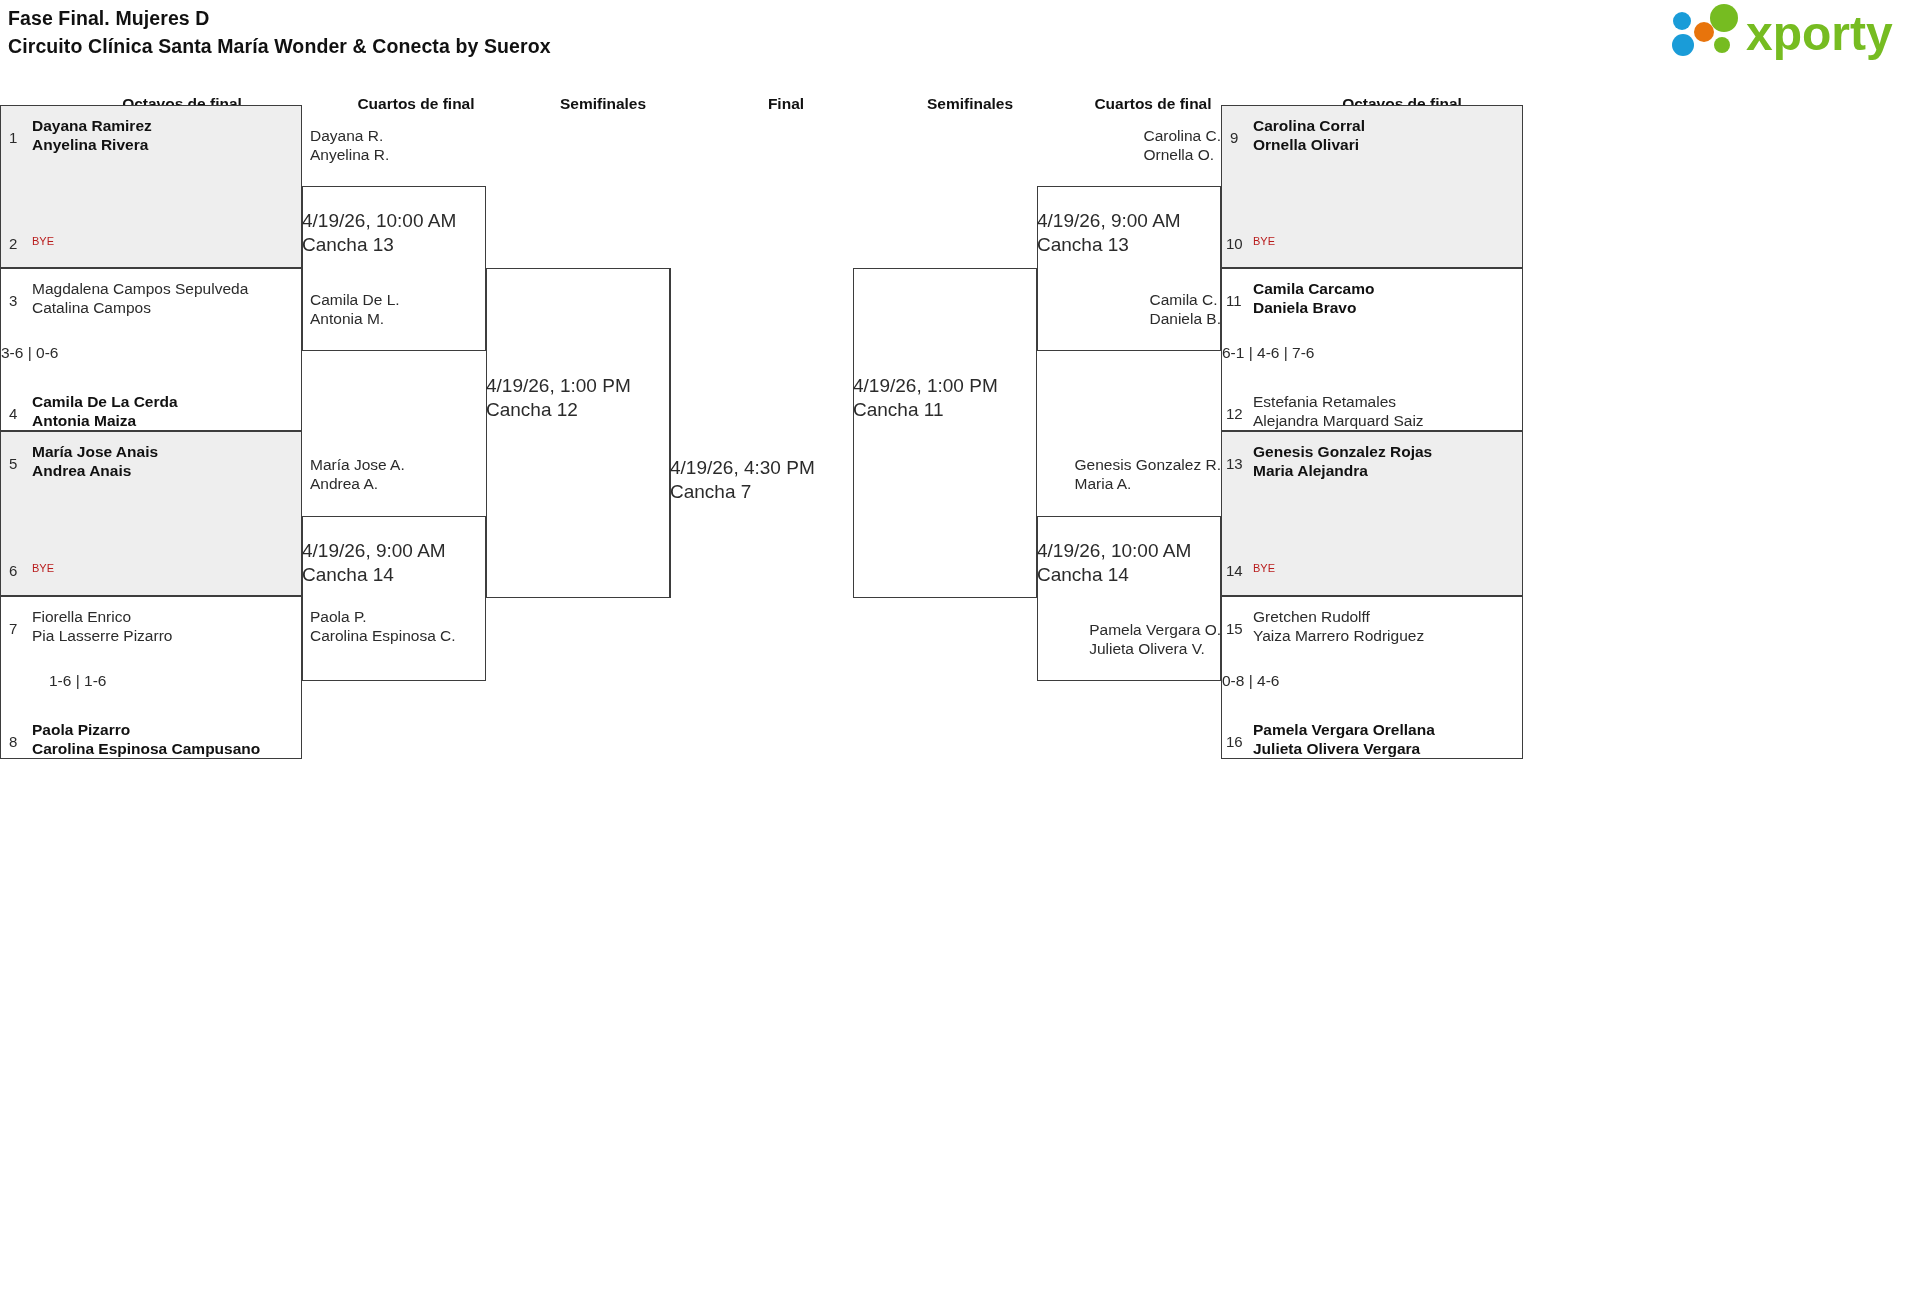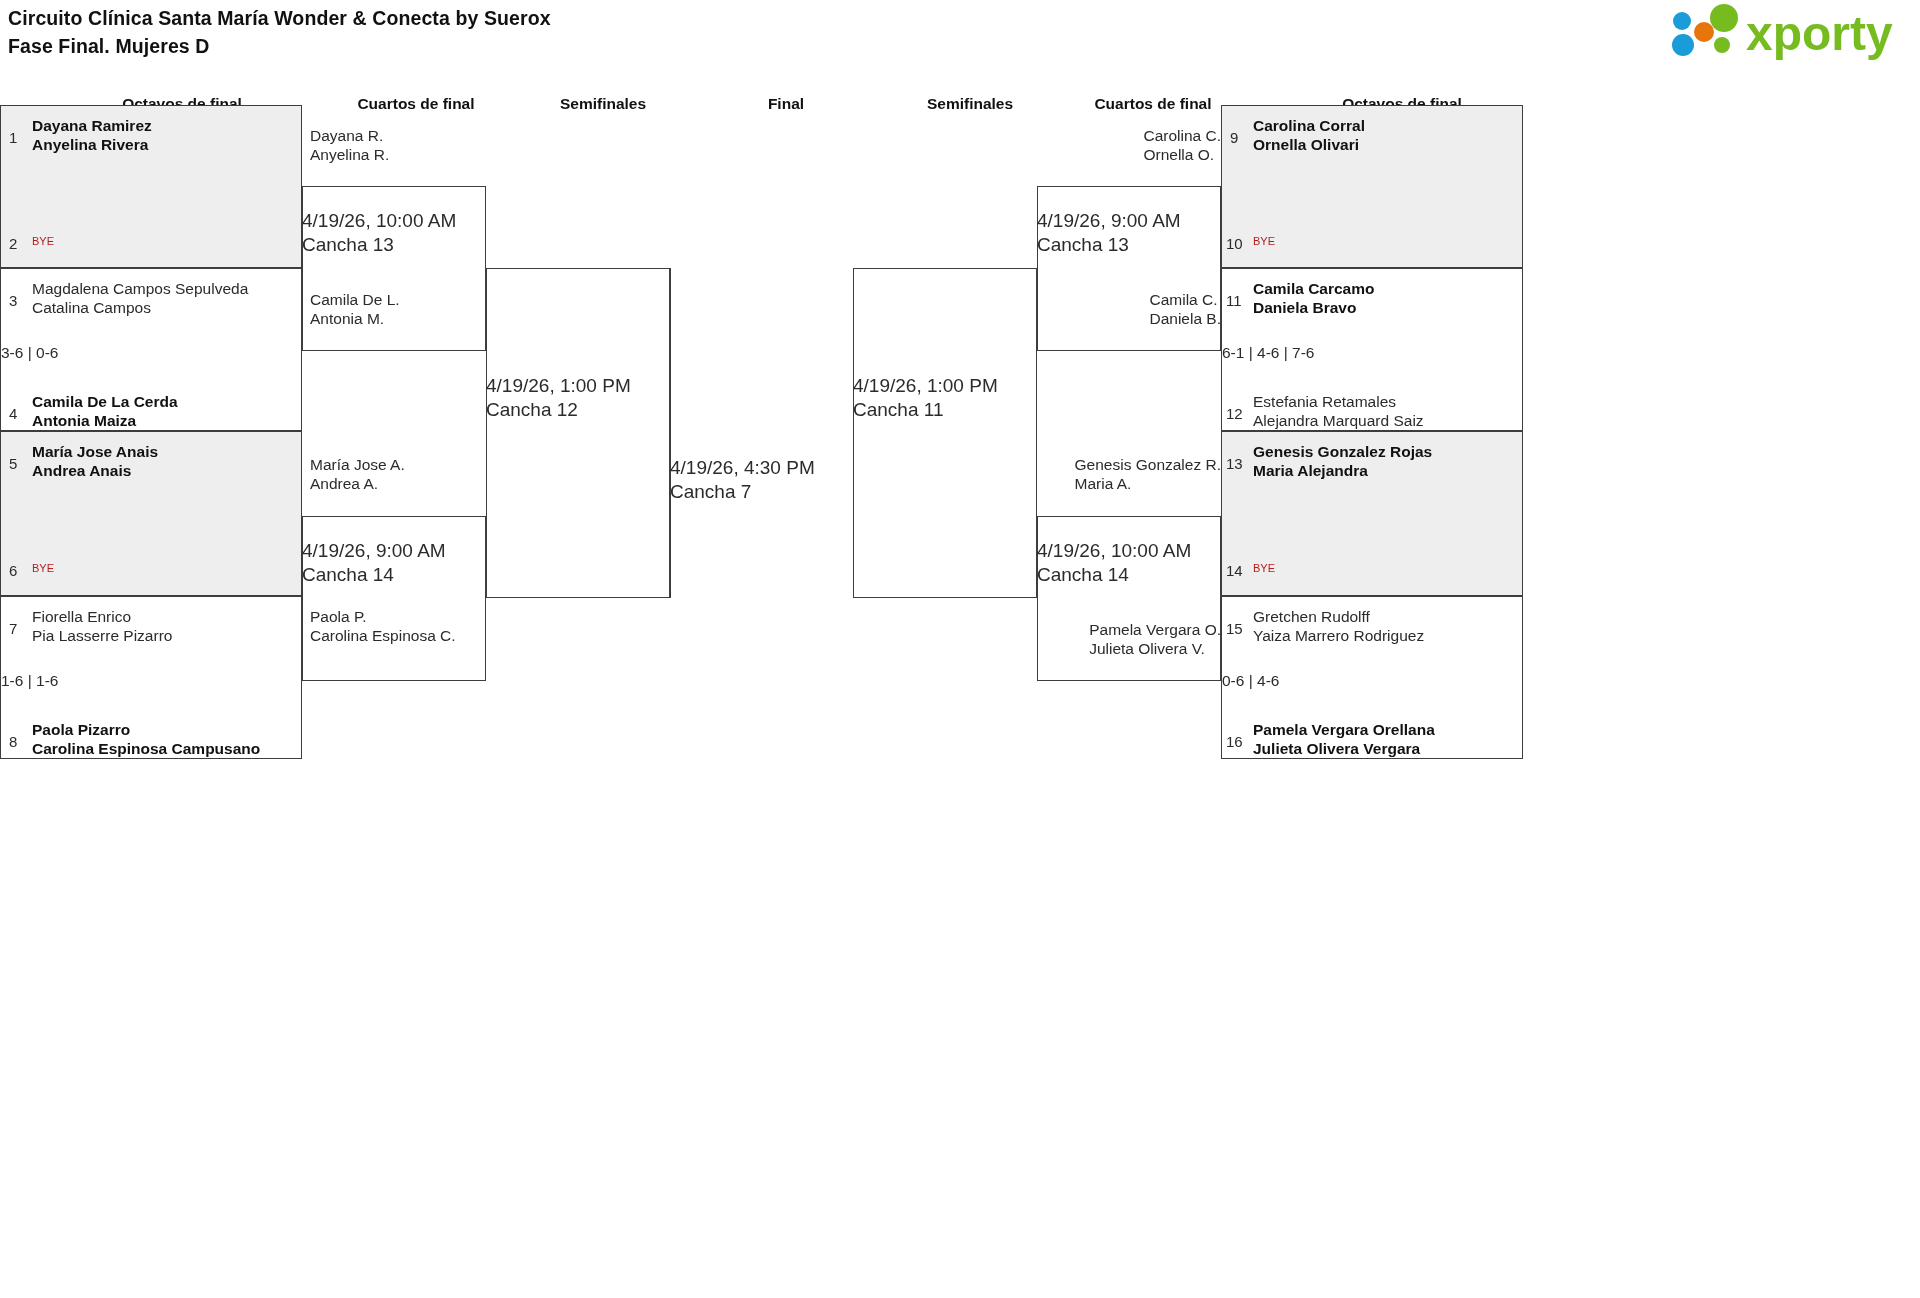--- a/index.html
+++ b/index.html
@@ -118,22 +118,22 @@
     position: absolute;
     width: 0;
     border-left: 1px solid #3d3d3d;
   }
 </style>
 </head>
 <body>
 
 <div id="header">
   <div id="title-block">
+    <span id="title-line2">Fase Final. Mujeres D</span>
     <span id="title-line1">Circuito Clínica Santa María Wonder &amp; Conecta by Suerox</span>
-    <span id="title-line2">Fase Final. Mujeres D</span>
   </div>
 
   <div id="logo">
     <svg width="250" height="58" viewBox="0 0 250 58" xmlns="http://www.w3.org/2000/svg">
       <circle cx="28" cy="17" r="9" fill="#1a9cd8"></circle>
       <circle cx="50" cy="28" r="10" fill="#e8740c"></circle>
       <circle cx="29" cy="41" r="11" fill="#1a9cd8"></circle>
       <circle cx="70" cy="14" r="14" fill="#76bc21"></circle>
       <circle cx="68" cy="41" r="8" fill="#76bc21"></circle>
       <text x="92" y="46" font-family="Liberation Sans, sans-serif" font-size="48" font-weight="bold" fill="#76bc21">xporty</text>
@@ -182,21 +182,21 @@
   <span class="seed" style="top:131px;">6</span>
   <span class="bye" style="left:31px; top:131px;">BYE</span>
 </div>
 
 <div class="slot" style="left:0px; top:596px; width:302px; height:163px;">
   <span class="seed" style="top:24px;">7</span>
   <div class="names left" style="top:10px;">
     <span class="ln">Fiorella Enrico</span>
     <span class="ln">Pia Lasserre Pizarro</span>
   </div>
-  <span class="score" style="left:0; top:76px; width:302px;">1-6 | 1-6</span>
+  <span class="score" style="left:0; top:76px; width:302px;padding-left:48px;">1-6 | 1-6</span>
   <span class="seed" style="top:137px;">8</span>
   <div class="names left winner" style="top:123px;">
     <span class="ln">Paola Pizarro</span>
     <span class="ln">Carolina Espinosa Campusano</span>
   </div>
 </div>
 
 <div class="matchbox" style="left:302px; top:186px; width:184px; height:165px;"></div>
 <div class="names left" style="left:310px; top:126px;">
   <span class="ln">Dayana R.</span>
@@ -305,19 +305,19 @@
   <span class="seed wide" style="top:131px;">14</span>
   <span class="bye" style="left:31px; top:131px;">BYE</span>
 </div>
 
 <div class="slot" style="left:1221px; top:596px; width:302px; height:163px;">
   <span class="seed wide" style="top:24px;">15</span>
   <div class="names left" style="top:10px;">
     <span class="ln">Gretchen Rudolff</span>
     <span class="ln">Yaiza Marrero Rodriguez</span>
   </div>
-  <span class="score" style="left:0; top:76px; width:302px;">0-6 | 4-6</span>
+  <span class="score" style="left:0; top:76px; width:302px;">0-8 | 4-6</span>
   <span class="seed wide" style="top:137px;">16</span>
   <div class="names left winner" style="top:123px;">
     <span class="ln">Pamela Vergara Orellana</span>
     <span class="ln">Julieta Olivera Vergara</span>
   </div>
 </div>
 
 </body></html>

